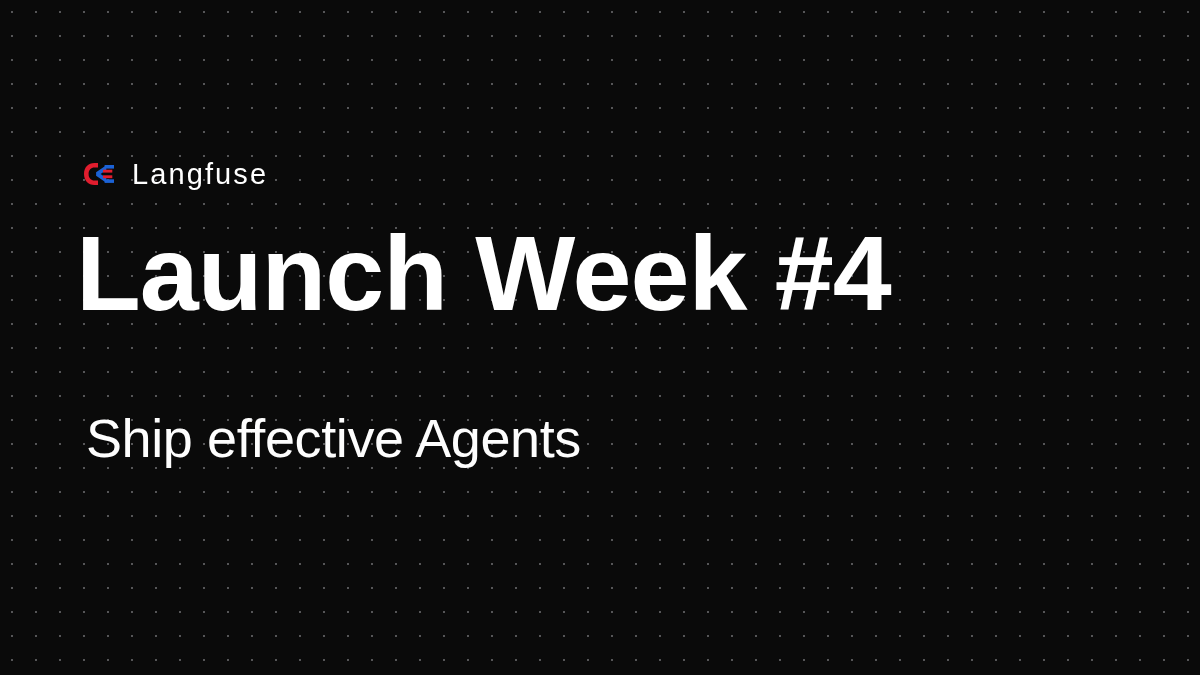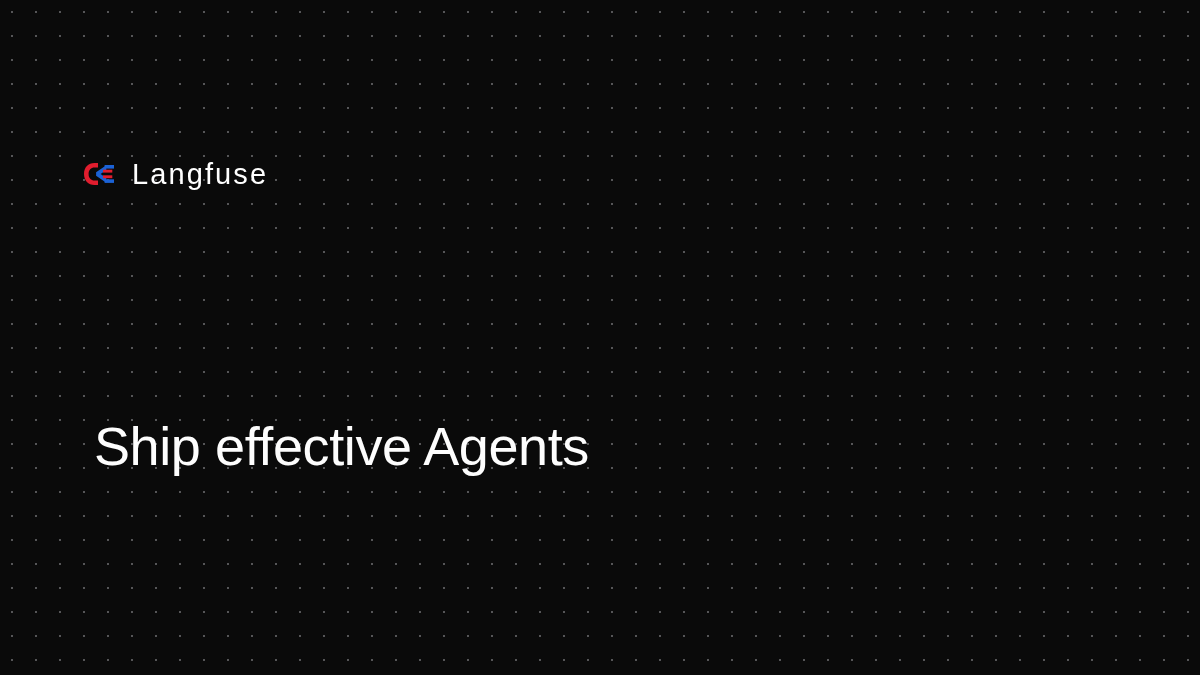--- a/index.html
+++ b/index.html
@@ -85,21 +85,21 @@
     letter-spacing: -1.0px;
     line-height: 1.08;
     white-space: nowrap;
   }
 
   
   .subtitle {
     position: absolute;
     top: 398px;
     left: 0;
-    margin: 12px;
+    margin: 4px;
     color: #fdfdfd;
     font-size: 54px;
     font-weight: 400;
     letter-spacing: -0.4px;
     line-height: 72px;
     white-space: nowrap;
   }
   .subtitle-line {
     display: block;
   }
@@ -124,19 +124,20 @@
 
         <path d="M21.0 8.7 L30.3 8.7 L30.3 11.6 L21.0 11.6 Z" fill="#e11d2e"></path>
 
         <path d="M21.0 14.3 L30.3 14.3 L30.3 17.2 L21.0 17.2 Z" fill="#e11d2e"></path>
 
         <path d="M22.6 18.3 L32.0 18.3 L32.0 21.9 L22.6 21.9 Z" fill="#1b62d6"></path>
       </svg>
       <span class="brand-name">Langfuse</span>
     </div>
 
+    <h1 class="headline">Launch Week #4</h1>
 
     <p class="subtitle">
       <span class="subtitle-line">Ship effective Agents</span>
     </p>
 
   </div>
 </div>
 
 </body></html>

